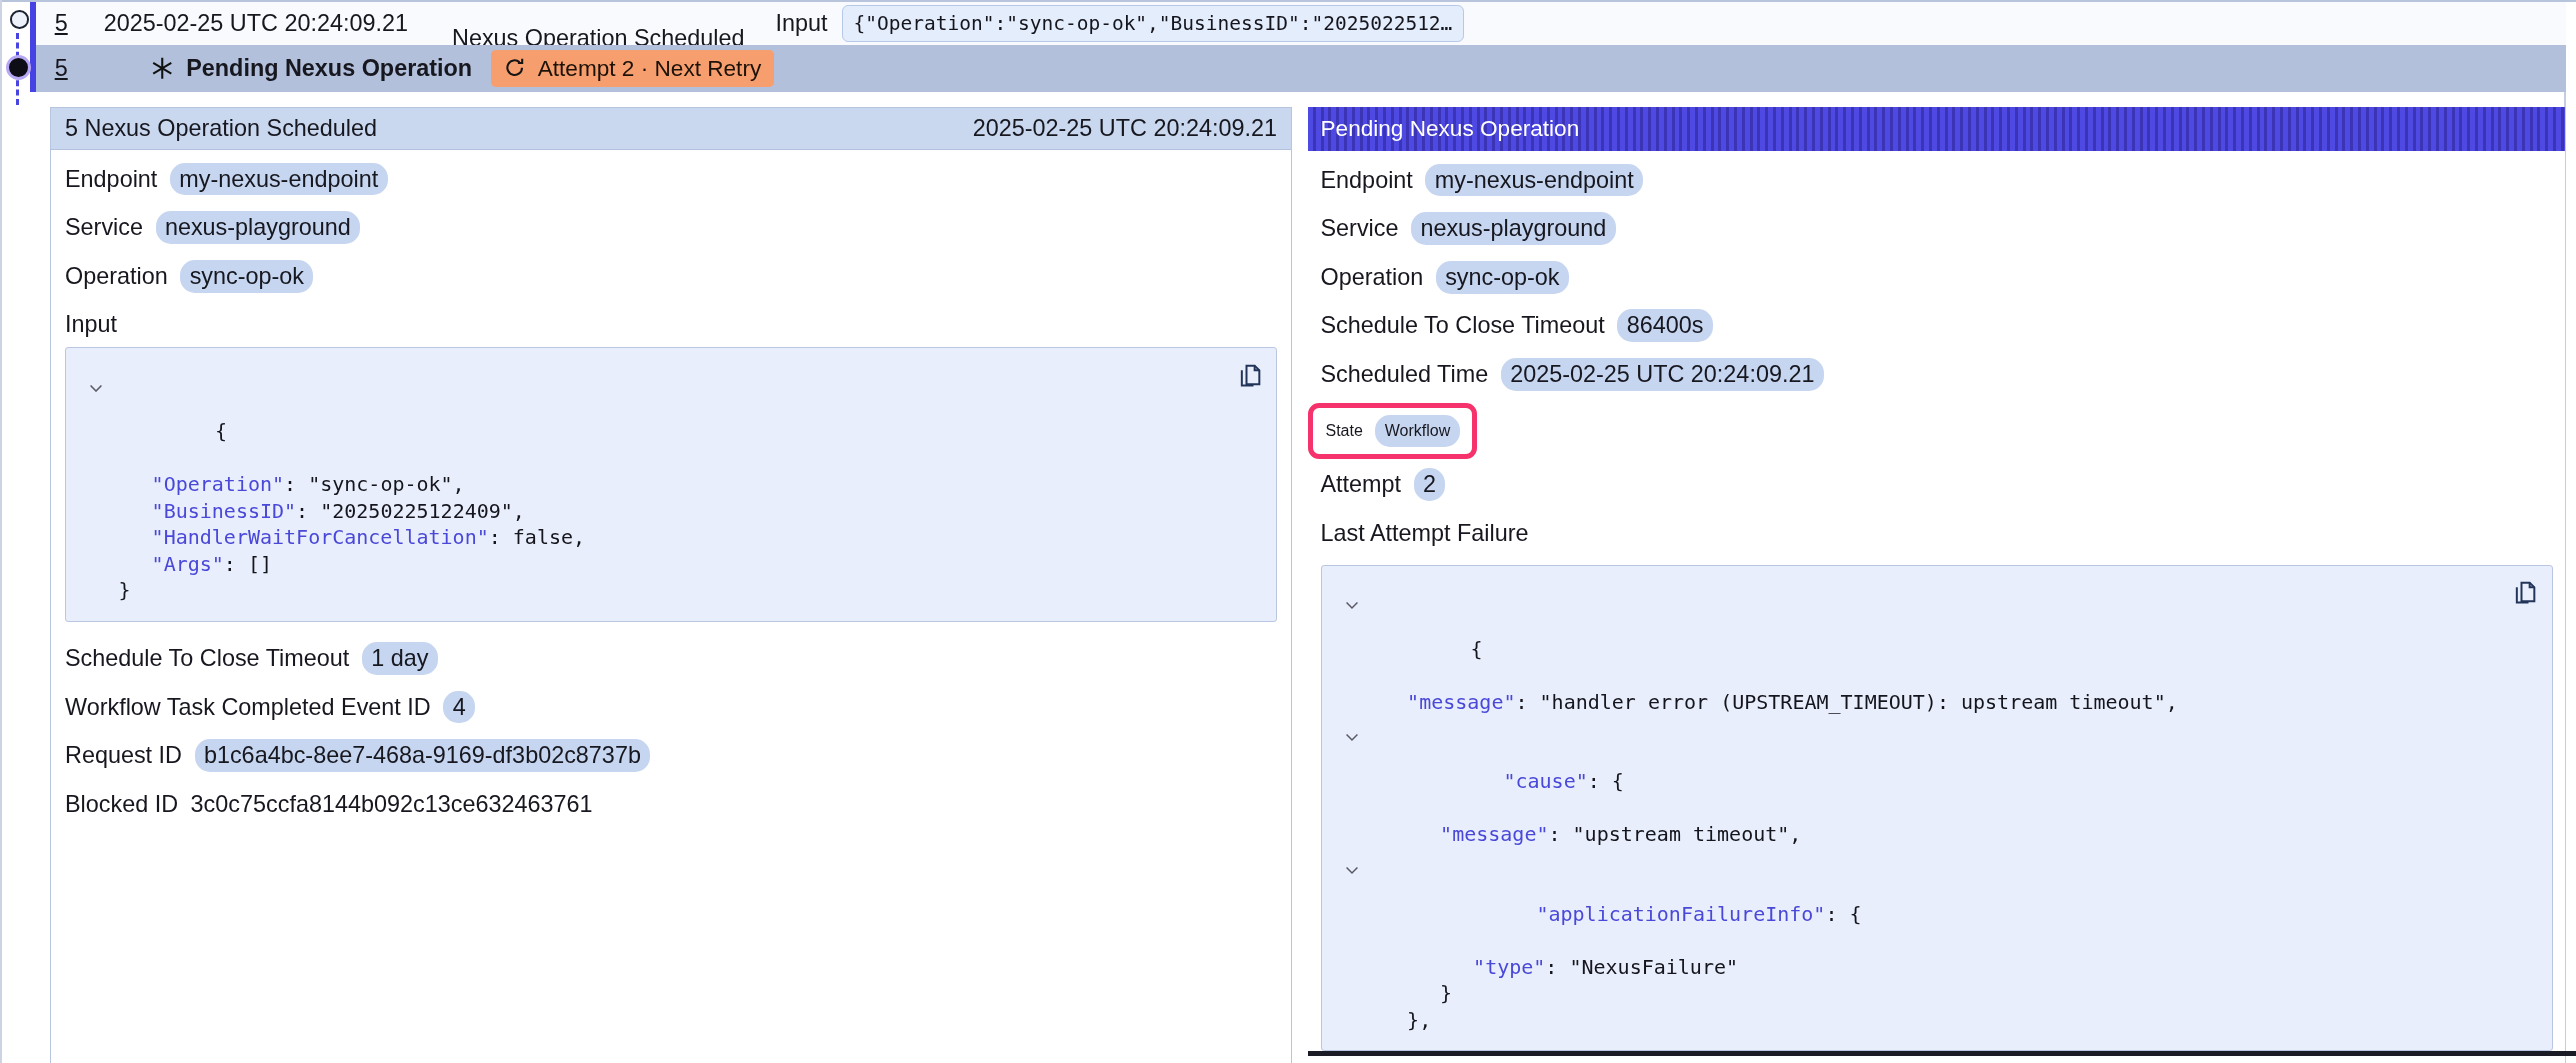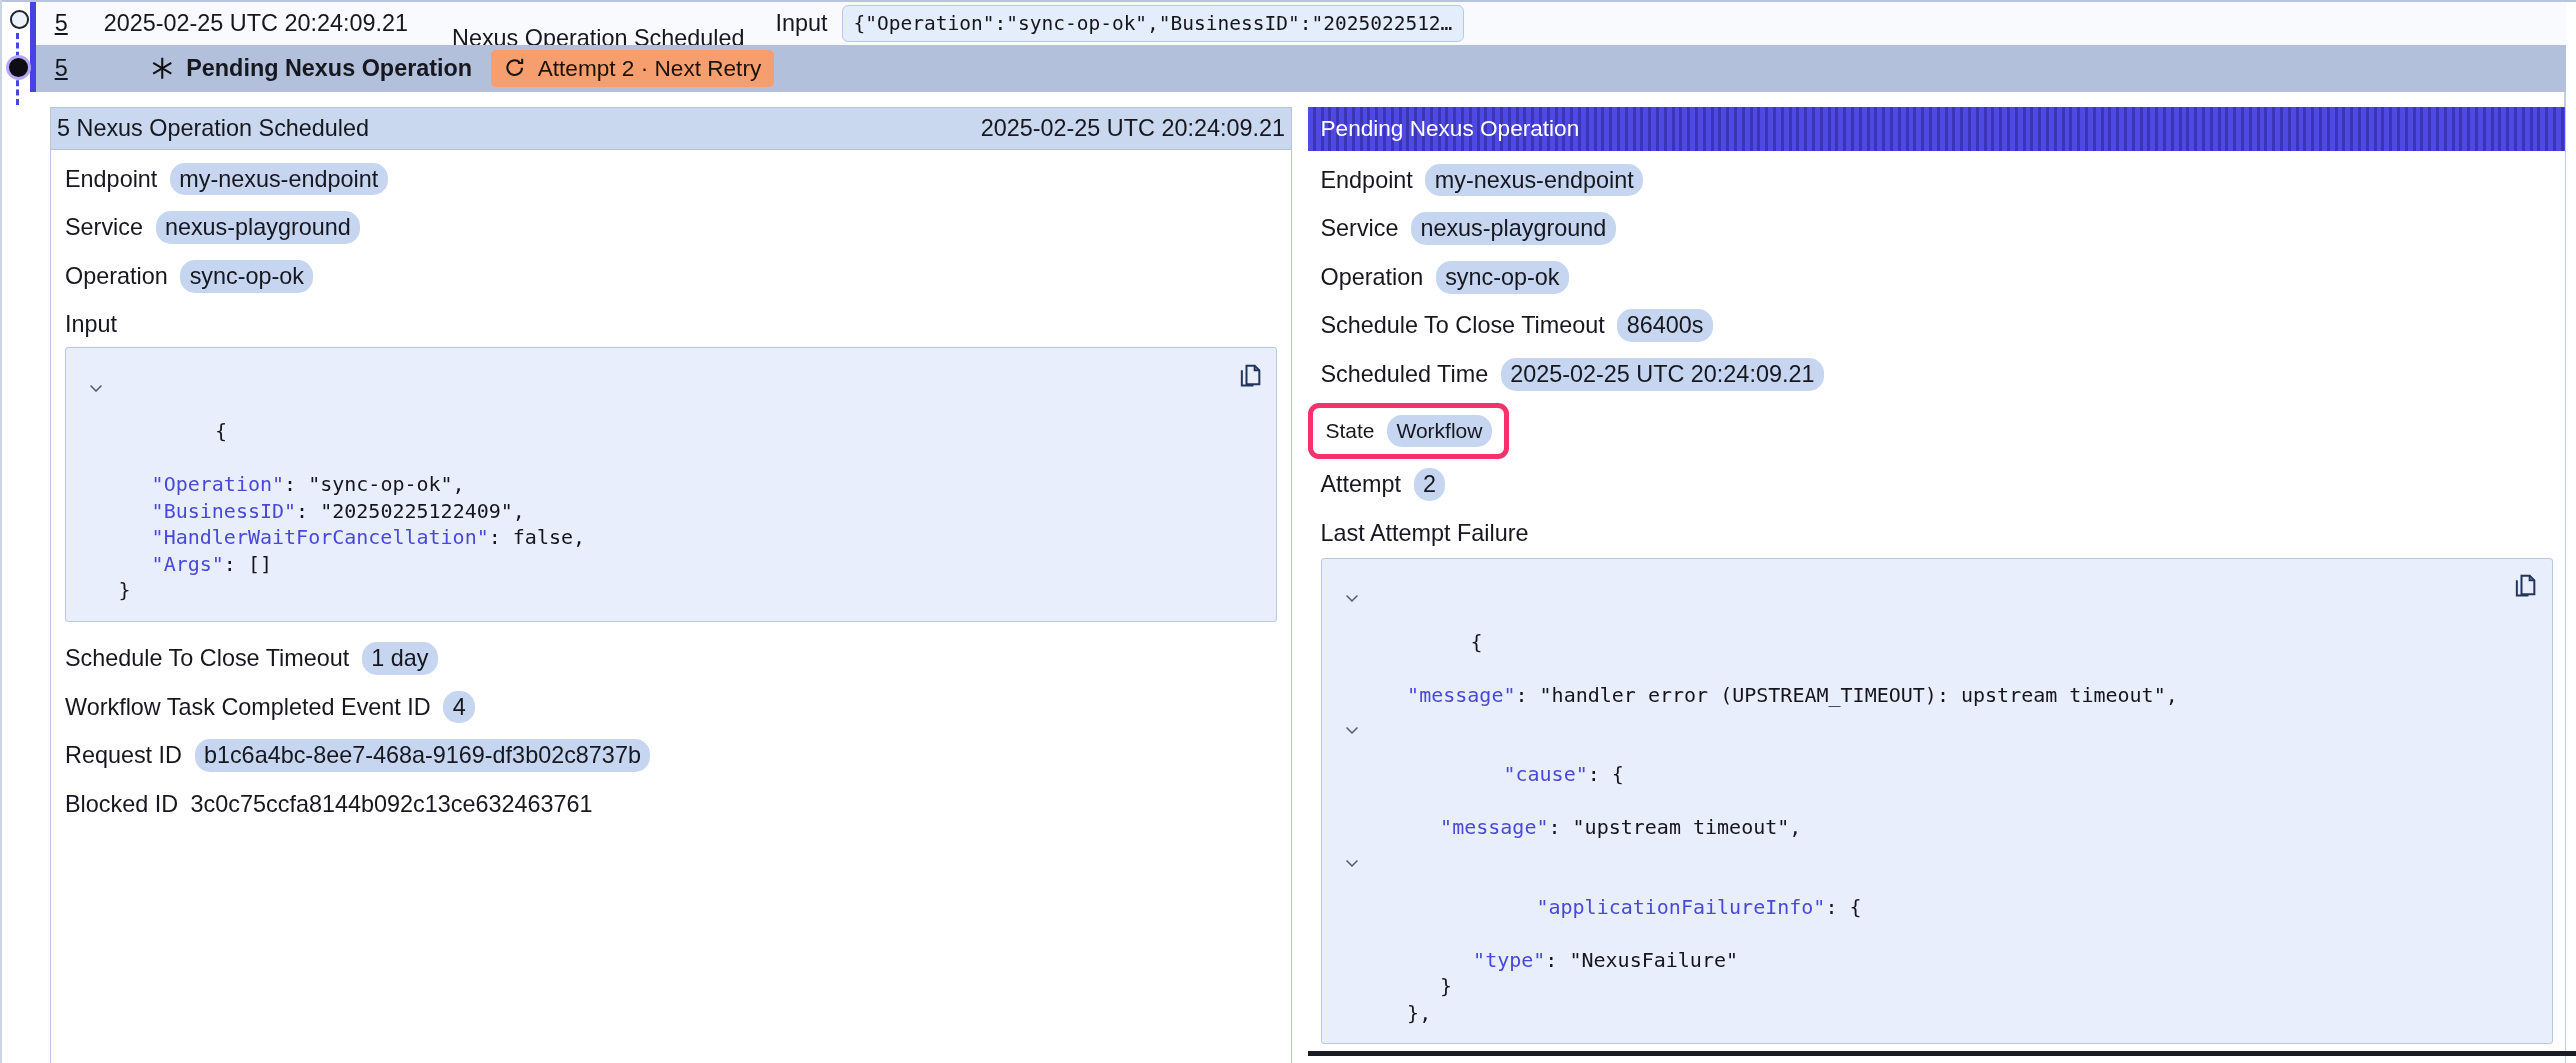--- a/index.html
+++ b/index.html
@@ -39,21 +39,21 @@
     background:#f79e6e; border-radius:4.7px; padding:5.5px 12.5px; font-size:22.6px; color:#1c1208;
   }
 
   
   .left-panel {
     position:absolute; left:50px; top:107px; width:1242px; height:1014px;
     border:1.6px solid #b8c5df; background:#fff;
   }
   .panel-header {
     height:42px; background:#c9d8ef; display:flex; align-items:center;
-    justify-content:space-between; padding:0 6px; font-size:23.4px;
+    justify-content:space-between; padding:0 14px; font-size:23.4px;
     border-bottom:0.8px solid #b3c2dc;
   }
   .panel-body { padding:12.5px 14px; }
 
   .right-panel { position:absolute; left:1308px; top:107px; width:1257px; height:1014px; background:#fff; }
   .right-header {
     height:44px; color:#fff; display:flex; align-items:center; padding:0 12.5px;
     font-size:22.6px; font-weight:500;
     background:repeating-linear-gradient(90deg,#4f49e4 0 4.7px,#3b34b4 4.7px 7.8px);
   }
@@ -73,21 +73,21 @@
   .code-right { margin-bottom:17px; }
   .ln { position:relative; line-height:26.5px; white-space:pre; }
   .i0 { padding-left:37px; } .i1 { padding-left:70px; } .i2 { padding-left:103px; } .i3 { padding-left:136px; }
   .chev { position:absolute; left:7.8px; top:7px; cursor:pointer; }
   .key { color:#4a48d8; }
   .copy-btn { position:absolute; top:12.5px; right:12.5px; cursor:pointer; background:none; border:none; }
 
   
   .hl-box {
     display:inline-flex; align-items:center; gap:12.5px; border:5.5px solid #f5326b; border-radius:11px;
-    background:#fff; padding:6.2px 12.5px; margin-left:-12.5px; position:relative; z-index:3; font-size:21px; white-space:nowrap;
+    background:#fff; padding:6.2px 12.5px; margin-left:-12.5px; position:relative; z-index:3; font-size:16px; white-space:nowrap;
   }
   .hl-state   { margin-top:-3.1px; margin-bottom:9.4px; }
   .bottom-line { position:absolute; left:1308px; top:1051px; width:1268px; height:4.7px; background:#1b1b26; z-index:1; }
 </style>
 </head>
 <body>
 
 <div class="top-border"></div>
 <div class="left-border"></div>
 <div class="right-gutter"></div>
@@ -218,21 +218,21 @@
         <span>State</span>
         <span class="chip">Workflow</span>
       </div>
     </div>
 
     <div class="field">
       <span>Attempt</span>
       <span class="chip">2</span>
     </div>
 
-    <div class="field" style="margin-bottom:8px;">
+    <div class="field" style="margin-bottom:15px;">
       <span>Last Attempt Failure</span>
     </div>
 
     <div class="code-block code-right">
       <button class="copy-btn">
         <svg width="28" height="28" viewBox="0 0 24 24" fill="none" stroke="#223459" stroke-width="1.7">
           <path d="M9 4 h7 l4 4 v12 h-11 z"></path>
           <path d="M16 4 v4 h4"></path>
           <path d="M5 8 v13 h10"></path>
         </svg>

